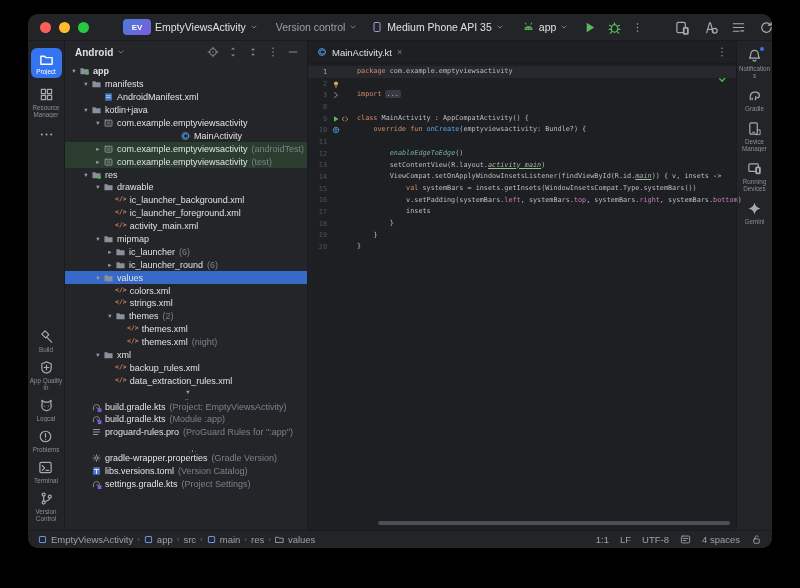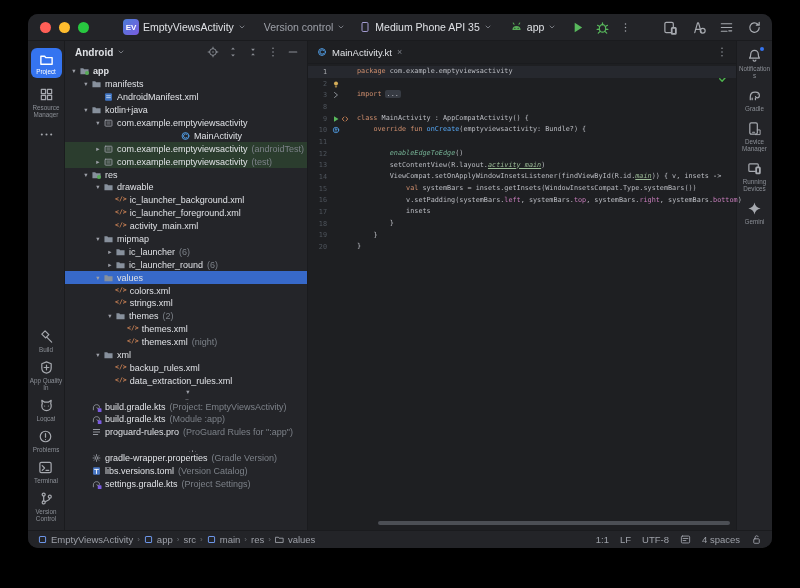--- a/index.html
+++ b/index.html
@@ -5,21 +5,21 @@
   html,body{margin:0;padding:0;background:#000;width:800px;height:588px;overflow:hidden;
     font-family:"Liberation Sans",sans-serif;-webkit-font-smoothing:antialiased;}
   .window{position:absolute;left:28px;top:14px;width:744px;height:534px;background:#1e1f22;
     border-radius:10px;overflow:hidden;display:flex;flex-direction:column;
     box-shadow:0 18px 50px rgba(0,0,0,.7);}
   
   .titlebar{flex:0 0 26px;background:#232428;border-bottom:1px solid #1a1b1e;
     display:flex;align-items:center;padding:0 10px 0 12px;gap:6px;font-size:10.5px;color:#dfe1e5;}
   .lights{display:flex;gap:8px;margin-right:24px;}
   .light{width:11px;height:11px;border-radius:50%;}
-  .ev-badge{width:16px;height:16px;border-radius:4px;background:linear-gradient(135deg,#4a7dd8,#7b5ce0);
+  .ev-badge{width:28px;height:16px;border-radius:4px;background:linear-gradient(135deg,#4a7dd8,#7b5ce0);
     color:#fff;font-size:8px;font-weight:bold;display:flex;align-items:center;justify-content:center;}
   .tb-widget{display:flex;align-items:center;gap:4px;padding:2px 4px;border-radius:4px;white-space:nowrap;}
   .chev{width:8px;height:8px;display:inline-flex;color:#8a8e95;}
   .tb-right{margin-left:auto;display:flex;align-items:center;gap:10px;}
   .tb-iconbtn{width:15px;height:15px;display:inline-flex;color:#a6a9af;}
   .tb-icons{display:flex;align-items:center;gap:13px;margin-left:22px;}
   .green{color:#58b85c;}
   .muted{color:#9da0a8;}
   
   .main{flex:1;display:flex;min-height:0;}

